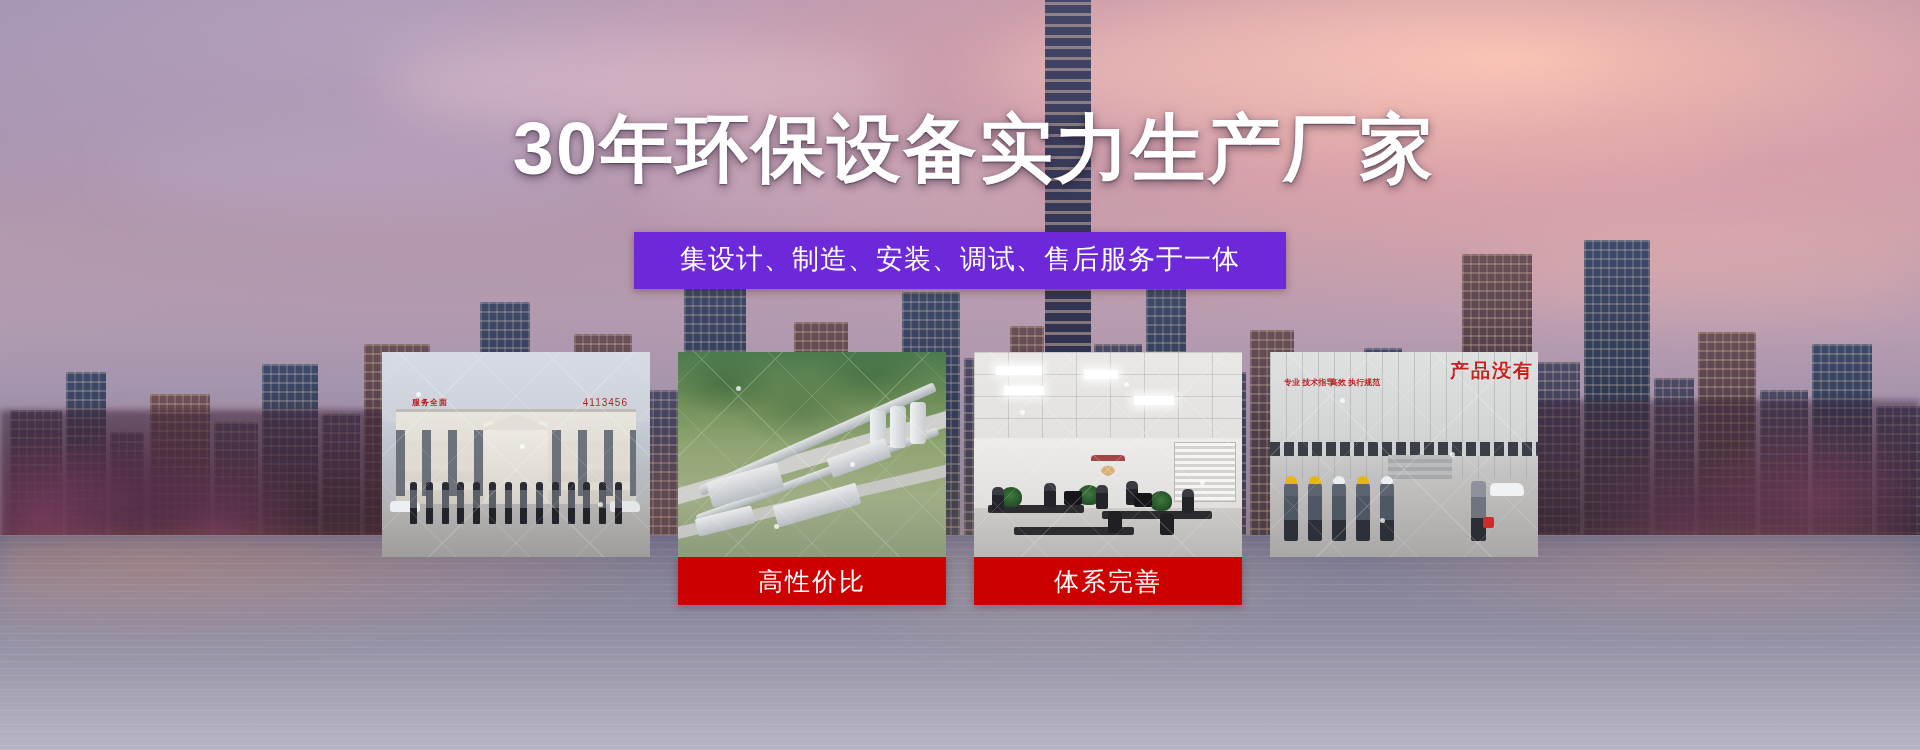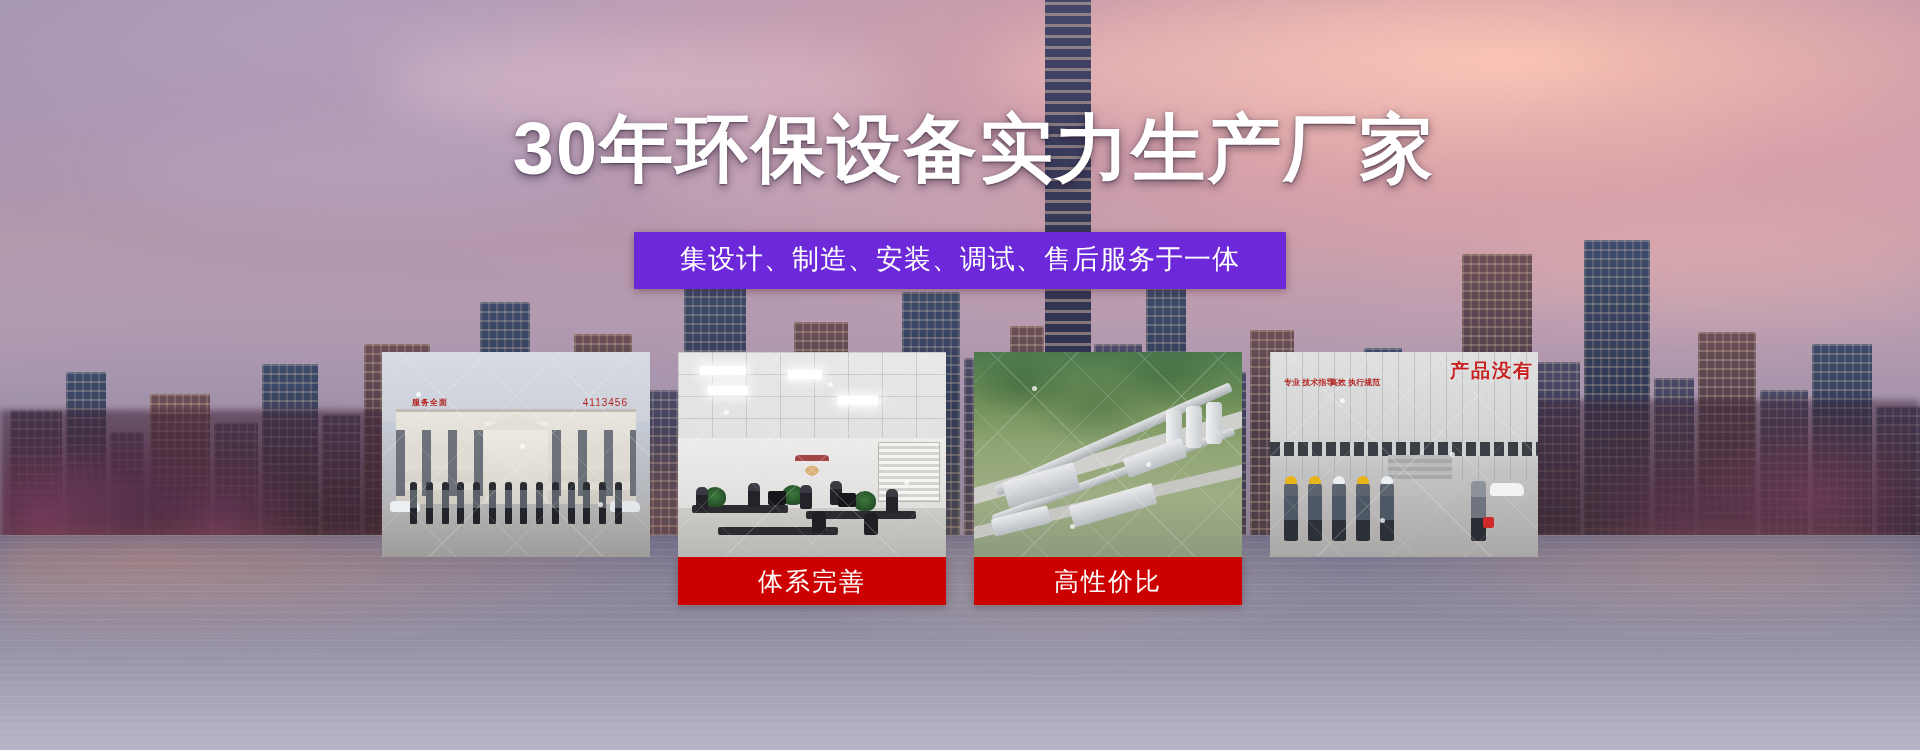--- a/index.html
+++ b/index.html
@@ -315,20 +315,44 @@
         </div>
         <div class="wm"></div>
         <div class="wm-dot" style="left:34px;top:40px;"></div>
         <div class="wm-dot" style="left:138px;top:92px;"></div>
         <div class="wm-dot" style="left:216px;top:150px;"></div>
       </div>
     </div>
 
     <div class="card">
       <div class="card-img">
+        <div class="ph2">
+          <div class="p2-field"></div>
+          <div class="p2-road"></div>
+          <div class="p2-road2"></div>
+          <div class="p2-conv"></div>
+          <div class="p2-conv b"></div>
+          <div class="p2-silo" style="right:40px;top:54px;"></div>
+          <div class="p2-silo" style="right:20px;top:50px;"></div>
+          <div class="p2-silo" style="right:60px;top:58px;height:34px;"></div>
+          <div class="p2-blk" style="left:30px;top:120px;width:74px;height:26px;transform:rotate(-16deg);"></div>
+          <div class="p2-blk" style="left:96px;top:142px;width:86px;height:22px;transform:rotate(-16deg);"></div>
+          <div class="p2-blk" style="left:150px;top:96px;width:62px;height:20px;transform:rotate(-20deg);"></div>
+          <div class="p2-blk" style="left:18px;top:160px;width:58px;height:18px;transform:rotate(-14deg);"></div>
+        </div>
+        <div class="wm"></div>
+        <div class="wm-dot" style="left:58px;top:34px;"></div>
+        <div class="wm-dot" style="left:172px;top:110px;"></div>
+        <div class="wm-dot" style="left:96px;top:172px;"></div>
+      </div>
+      <div class="card-label">高性价比</div>
+    </div>
+
+    <div class="card">
+      <div class="card-img">
         <div class="ph3">
           <div class="p3-ceil"></div>
           <div class="p3-lamp" style="left:22px;top:14px;"></div>
           <div class="p3-lamp" style="left:30px;top:34px;width:40px;"></div>
           <div class="p3-lamp" style="left:160px;top:44px;width:40px;"></div>
           <div class="p3-lamp" style="left:110px;top:18px;width:34px;"></div>
           <div class="p3-wall"></div>
           <div class="p3-logo"></div>
           <div class="p3-blind"></div>
           <div class="p3-floor"></div>
@@ -347,44 +371,20 @@
           <div class="p3-mon" style="left:160px;bottom:50px;"></div>
           <div class="p3-chair" style="left:134px;bottom:24px;"></div>
           <div class="p3-chair" style="left:186px;bottom:22px;"></div>
         </div>
         <div class="wm"></div>
         <div class="wm-dot" style="left:46px;top:58px;"></div>
         <div class="wm-dot" style="left:150px;top:30px;"></div>
         <div class="wm-dot" style="left:226px;top:128px;"></div>
       </div>
       <div class="card-label">体系完善</div>
-    </div>
-
-    <div class="card">
-      <div class="card-img">
-        <div class="ph2">
-          <div class="p2-field"></div>
-          <div class="p2-road"></div>
-          <div class="p2-road2"></div>
-          <div class="p2-conv"></div>
-          <div class="p2-conv b"></div>
-          <div class="p2-silo" style="right:40px;top:54px;"></div>
-          <div class="p2-silo" style="right:20px;top:50px;"></div>
-          <div class="p2-silo" style="right:60px;top:58px;height:34px;"></div>
-          <div class="p2-blk" style="left:30px;top:120px;width:74px;height:26px;transform:rotate(-16deg);"></div>
-          <div class="p2-blk" style="left:96px;top:142px;width:86px;height:22px;transform:rotate(-16deg);"></div>
-          <div class="p2-blk" style="left:150px;top:96px;width:62px;height:20px;transform:rotate(-20deg);"></div>
-          <div class="p2-blk" style="left:18px;top:160px;width:58px;height:18px;transform:rotate(-14deg);"></div>
-        </div>
-        <div class="wm"></div>
-        <div class="wm-dot" style="left:58px;top:34px;"></div>
-        <div class="wm-dot" style="left:172px;top:110px;"></div>
-        <div class="wm-dot" style="left:96px;top:172px;"></div>
-      </div>
-      <div class="card-label">高性价比</div>
     </div>
 
     <div class="card">
       <div class="card-img">
         <div class="ph4">
           <div class="p4-wall"></div>
           <div class="p4-red">产品没有</div>
           <div class="p4-s1">专业
 技术指导</div>
           <div class="p4-s2">高效

